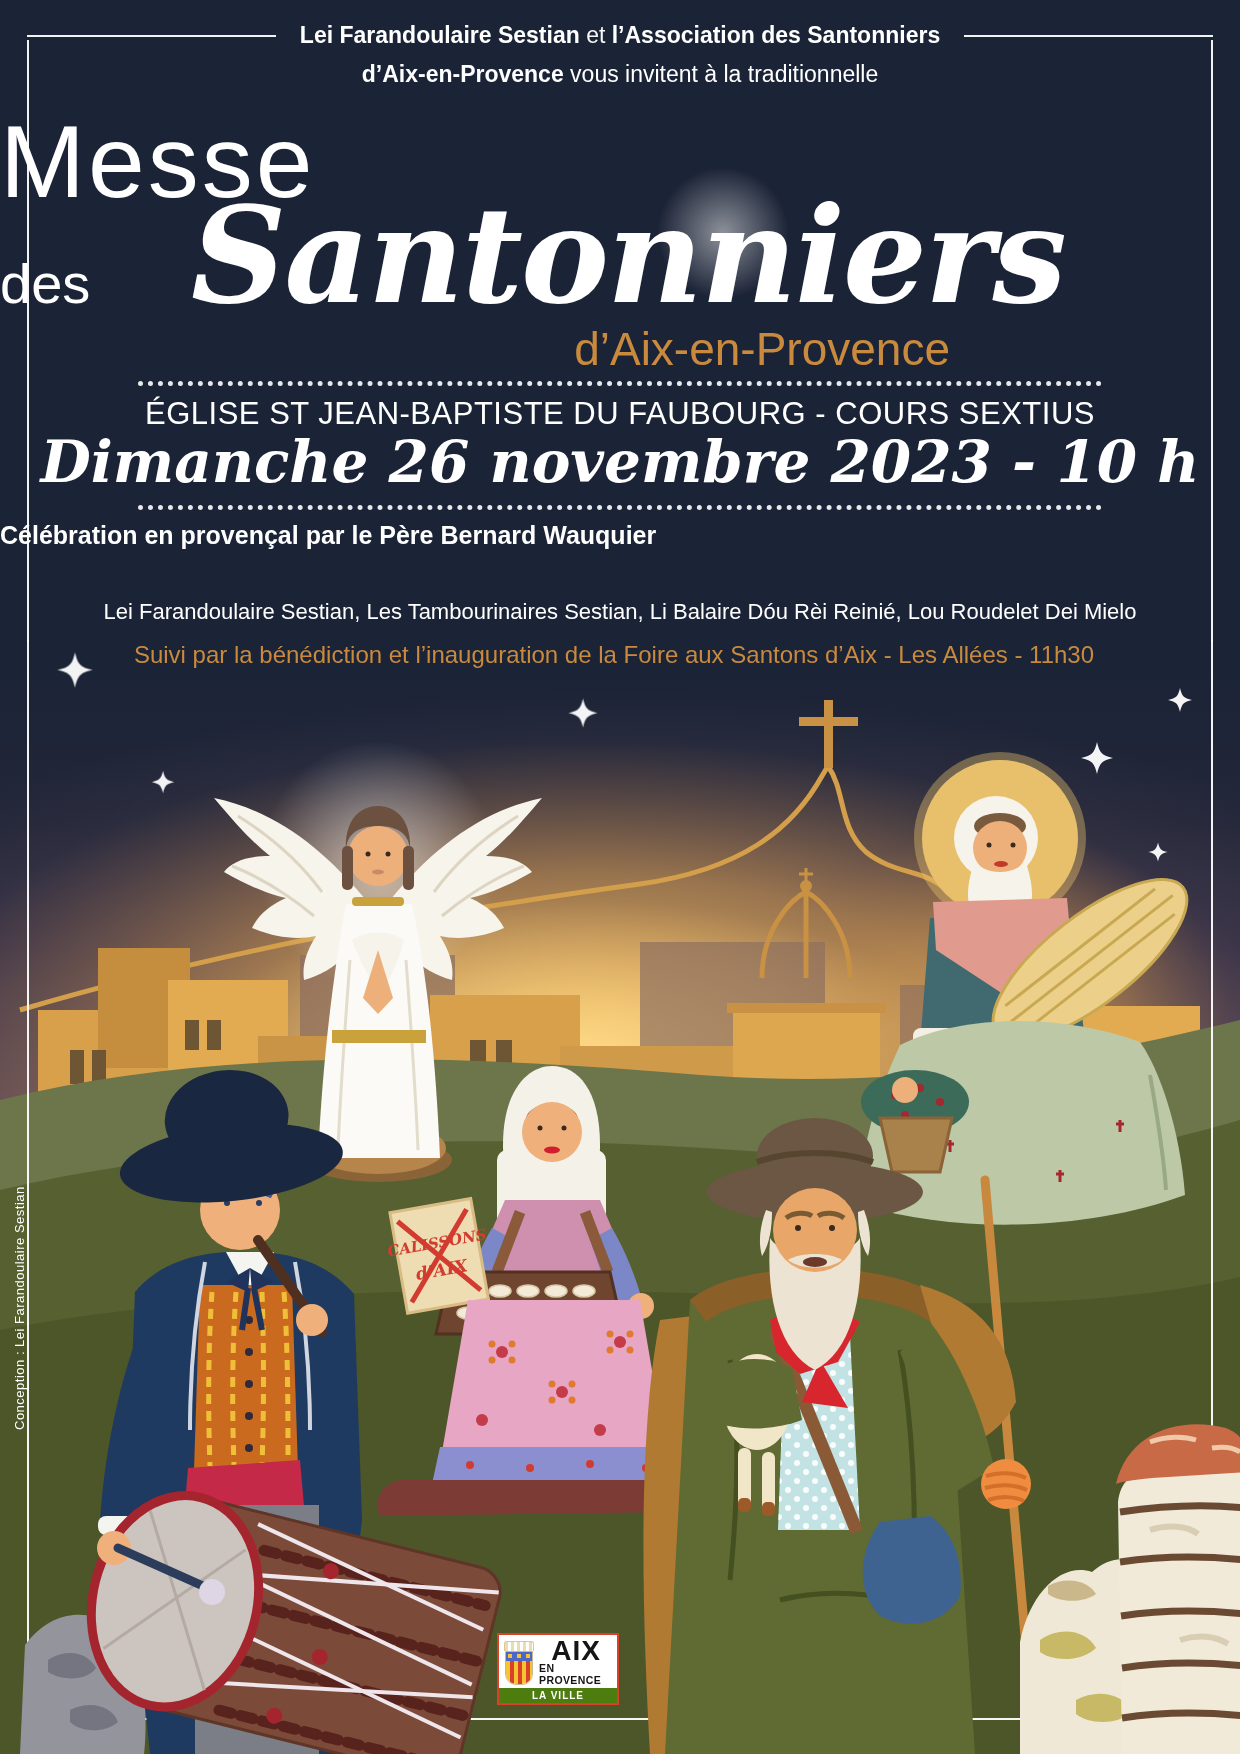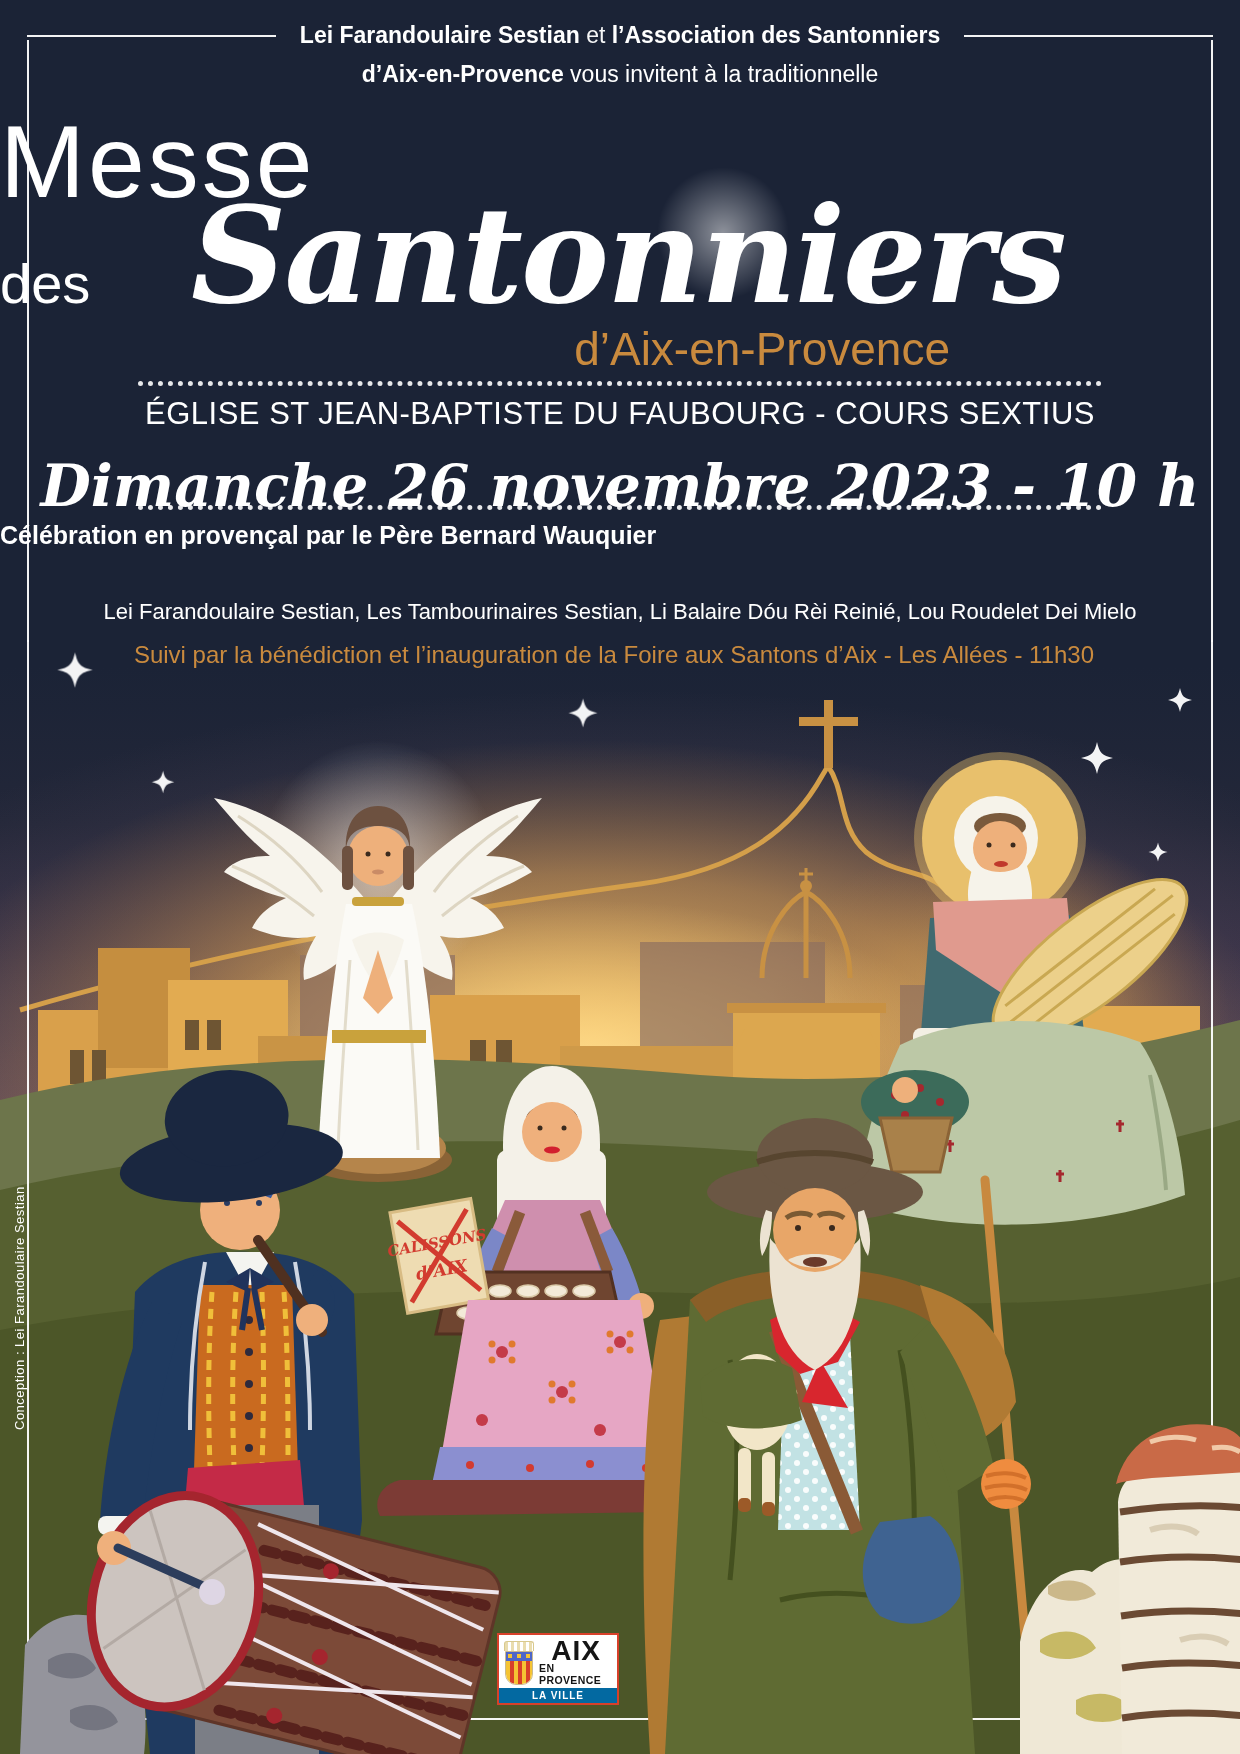--- a/index.html
+++ b/index.html
@@ -21,41 +21,41 @@
   .title-small{font-size:56px;font-weight:300;}
   .title-script{position:absolute;left:16px;right:0;top:178px;text-align:center;
     font-family:"DejaVu Serif",serif;font-style:italic;font-weight:700;font-size:132px;letter-spacing:-2px;}
   .idot-glow{position:absolute;left:648px;top:158px;width:150px;height:150px;border-radius:50%;
     background:radial-gradient(circle,rgba(255,255,255,.5),rgba(255,255,255,0) 62%);}
   .subtitle{position:absolute;left:0;top:322px;width:950px;text-align:right;font-size:46px;color:#c98a3e;}
   .dotline{position:absolute;left:138px;right:138px;border-top:5px dotted rgba(255,255,255,.9);}
   .dot1{top:381px;} .dot2{top:505px;}
   .venue{position:absolute;left:0;right:0;top:396px;text-align:center;font-size:31px;letter-spacing:.5px;}
   .datetime{position:absolute;left:0;right:0;top:428px;text-align:center;
-    font-family:"DejaVu Serif",serif;font-style:italic;font-weight:700;font-size:58px;margin-top:24px;}
+    font-family:"DejaVu Serif",serif;font-style:italic;font-weight:700;font-size:58px;}
   .celebration{position:absolute;left:0;right:0;top:521px;text-align:left;font-size:25px;font-weight:700;}
   .chants{position:absolute;left:0;right:0;top:562px;text-align:center;font-size:25px;font-weight:700;color:#c98a3e;}
   .groups{position:absolute;left:0;right:0;top:599px;text-align:center;font-size:22px;font-weight:400;}
   .followup{position:absolute;left:0;right:12px;top:641px;text-align:center;font-size:24px;color:#c98a3e;}
   .scene{position:absolute;left:0;top:640px;z-index:2;}
   .credit{position:absolute;left:12px;top:1090px;height:340px;z-index:3;
     writing-mode:vertical-rl;transform:rotate(180deg);font-size:13px;letter-spacing:.5px;color:#fff;}
   .logo{position:absolute;left:497px;top:1633px;width:122px;height:72px;z-index:3;
     background:#fff;border:2px solid #d8402a;box-sizing:border-box;display:flex;flex-direction:column;}
   .logo-main{flex:1;display:flex;align-items:center;padding:2px 4px 0 4px;gap:4px;}
   .logo-crest{width:32px;display:flex;flex-direction:column;align-items:center;}
   .crown{width:28px;height:9px;background:repeating-linear-gradient(90deg,#e9dcae 0 3px,#fff 3px 6px);border:1px solid #d8c98e;border-bottom:none;border-radius:3px 3px 0 0;}
   .shield{width:26px;height:32px;border:1px solid #c9b98e;border-radius:0 0 11px 11px;overflow:hidden;}
   .shield .chief{height:9px;background:#4d66c9;display:flex;justify-content:space-around;align-items:center;}
   .shield .chief i{width:4px;height:4px;background:#f5c433;display:block;}
   .shield .pales{height:23px;background:repeating-linear-gradient(90deg,#f5c433 0 4px,#d8402a 4px 8px);}
   .logo-words{flex:1;display:flex;flex-direction:column;align-items:center;justify-content:center;color:#151515;}
   .logo-city{font-size:28px;font-weight:700;line-height:.85;letter-spacing:1px;}
   .logo-region{font-size:10.5px;font-weight:700;letter-spacing:.4px;}
-  .logo-band{height:15px;background:#0369a1;color:#fff;font-size:10px;font-weight:700;letter-spacing:1px;
+  .logo-band{height:15px;background:#4d7c0f;color:#fff;font-size:10px;font-weight:700;letter-spacing:1px;
     display:flex;align-items:center;justify-content:center;}
 </style>
 </head>
 <body>
 
 <div class="poster">
 
   <div class="frame-top"></div>
 
   <div class="intro1">

